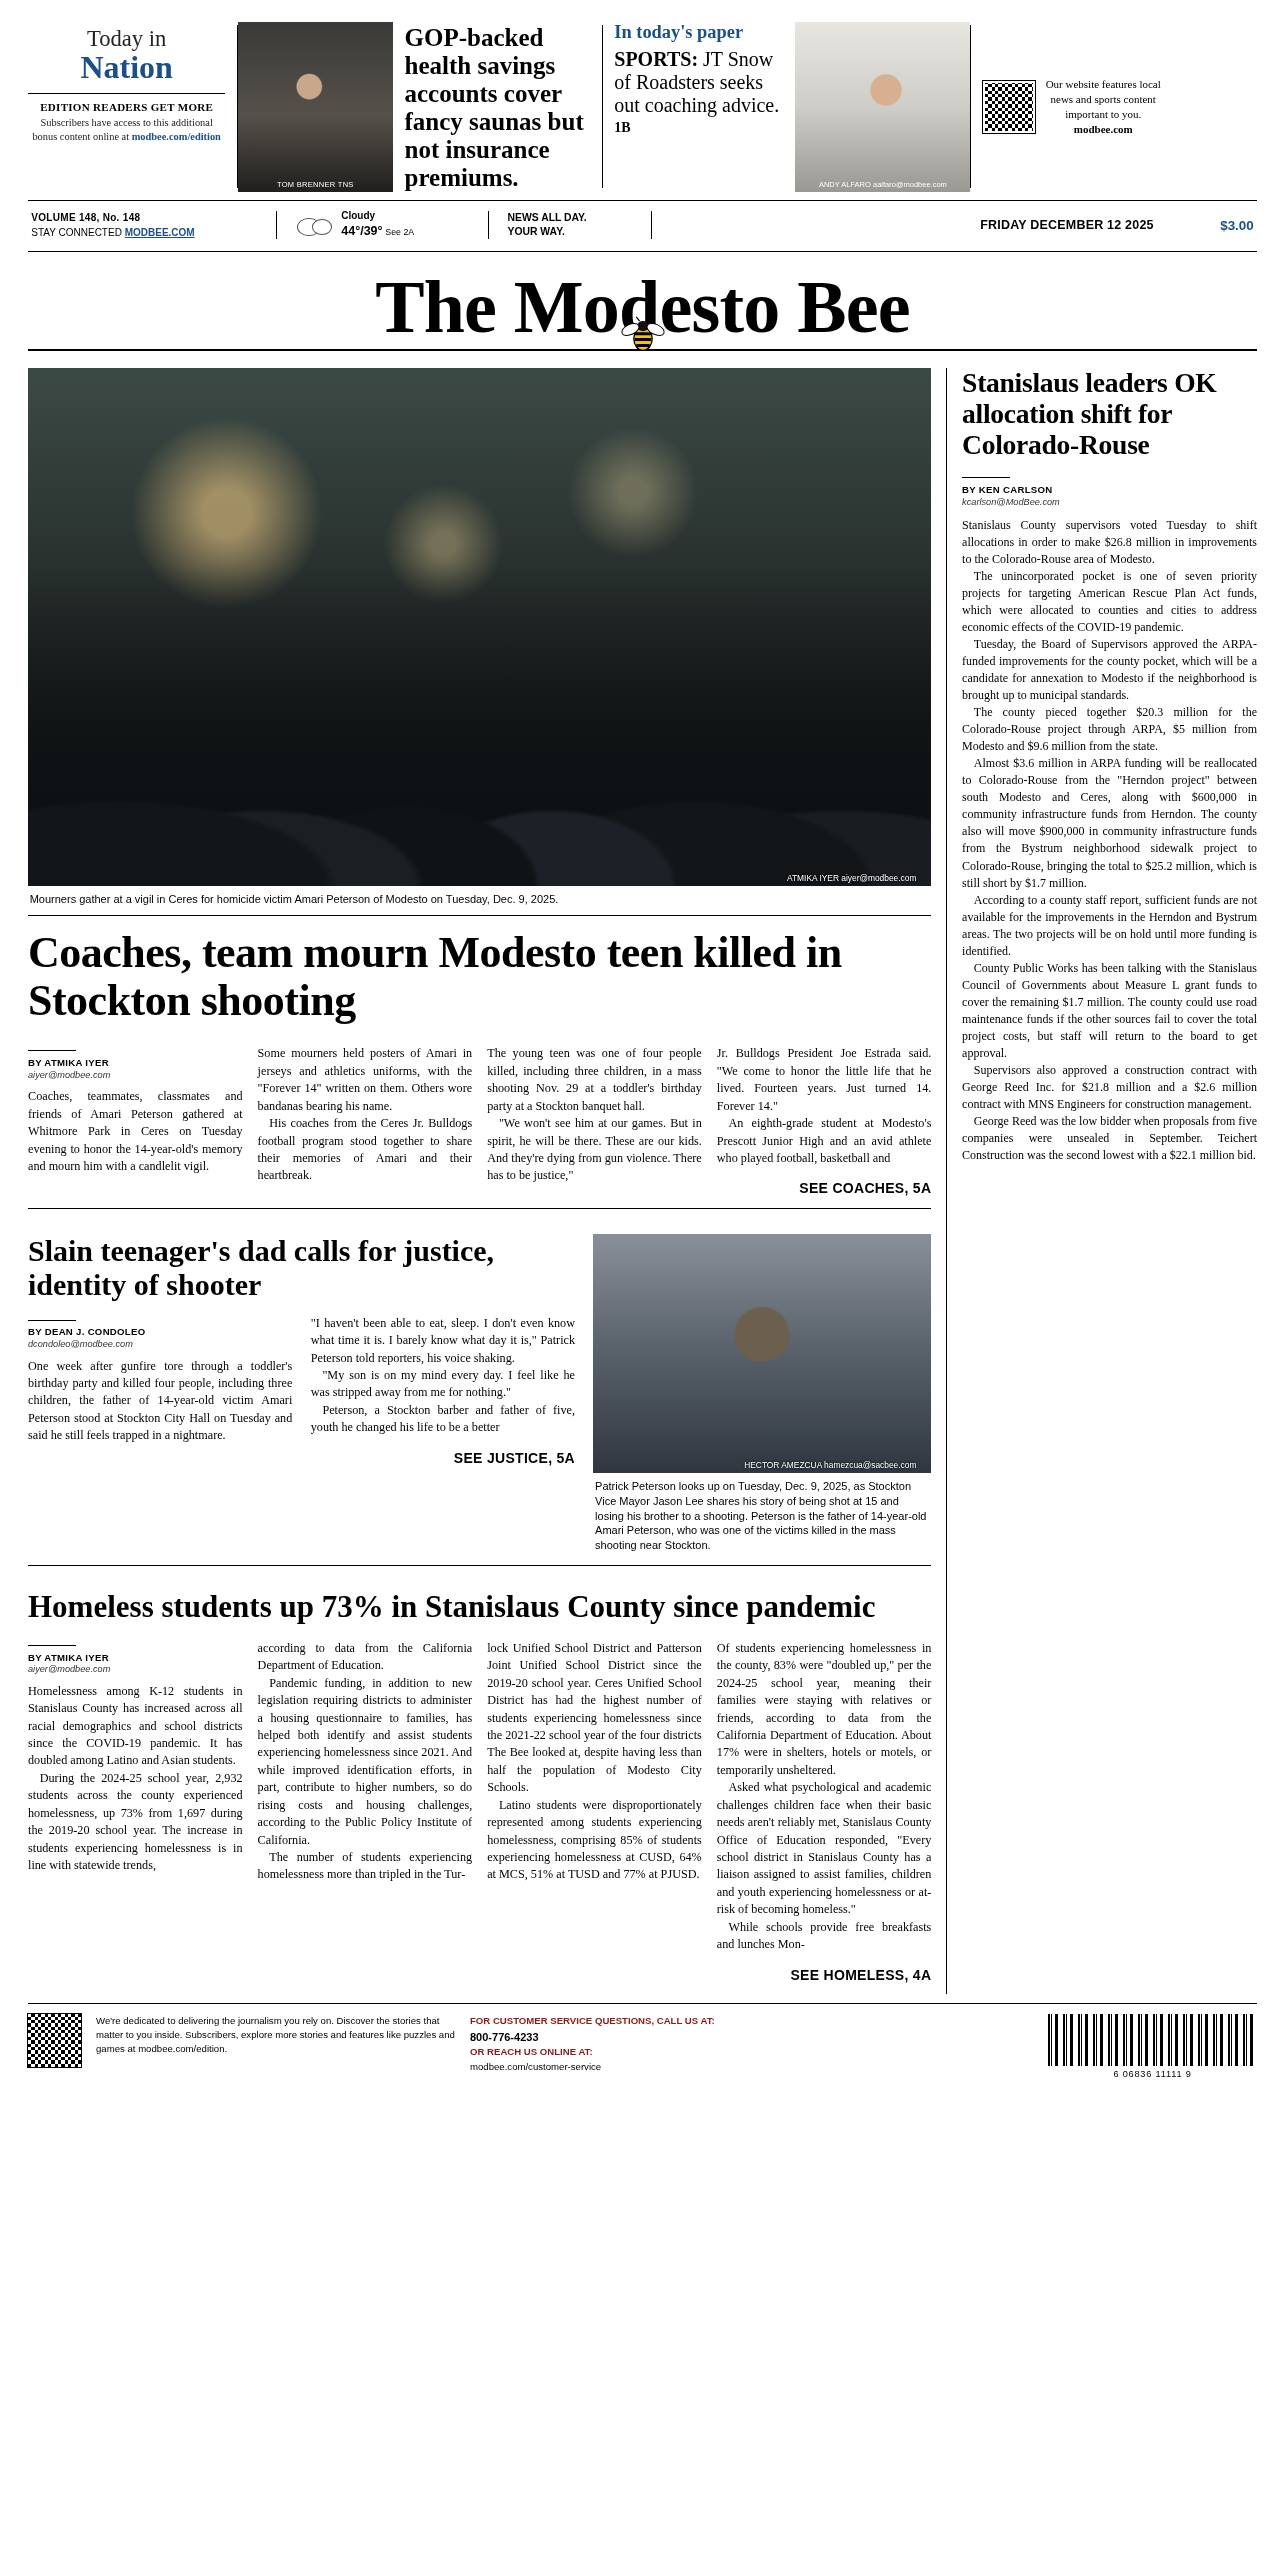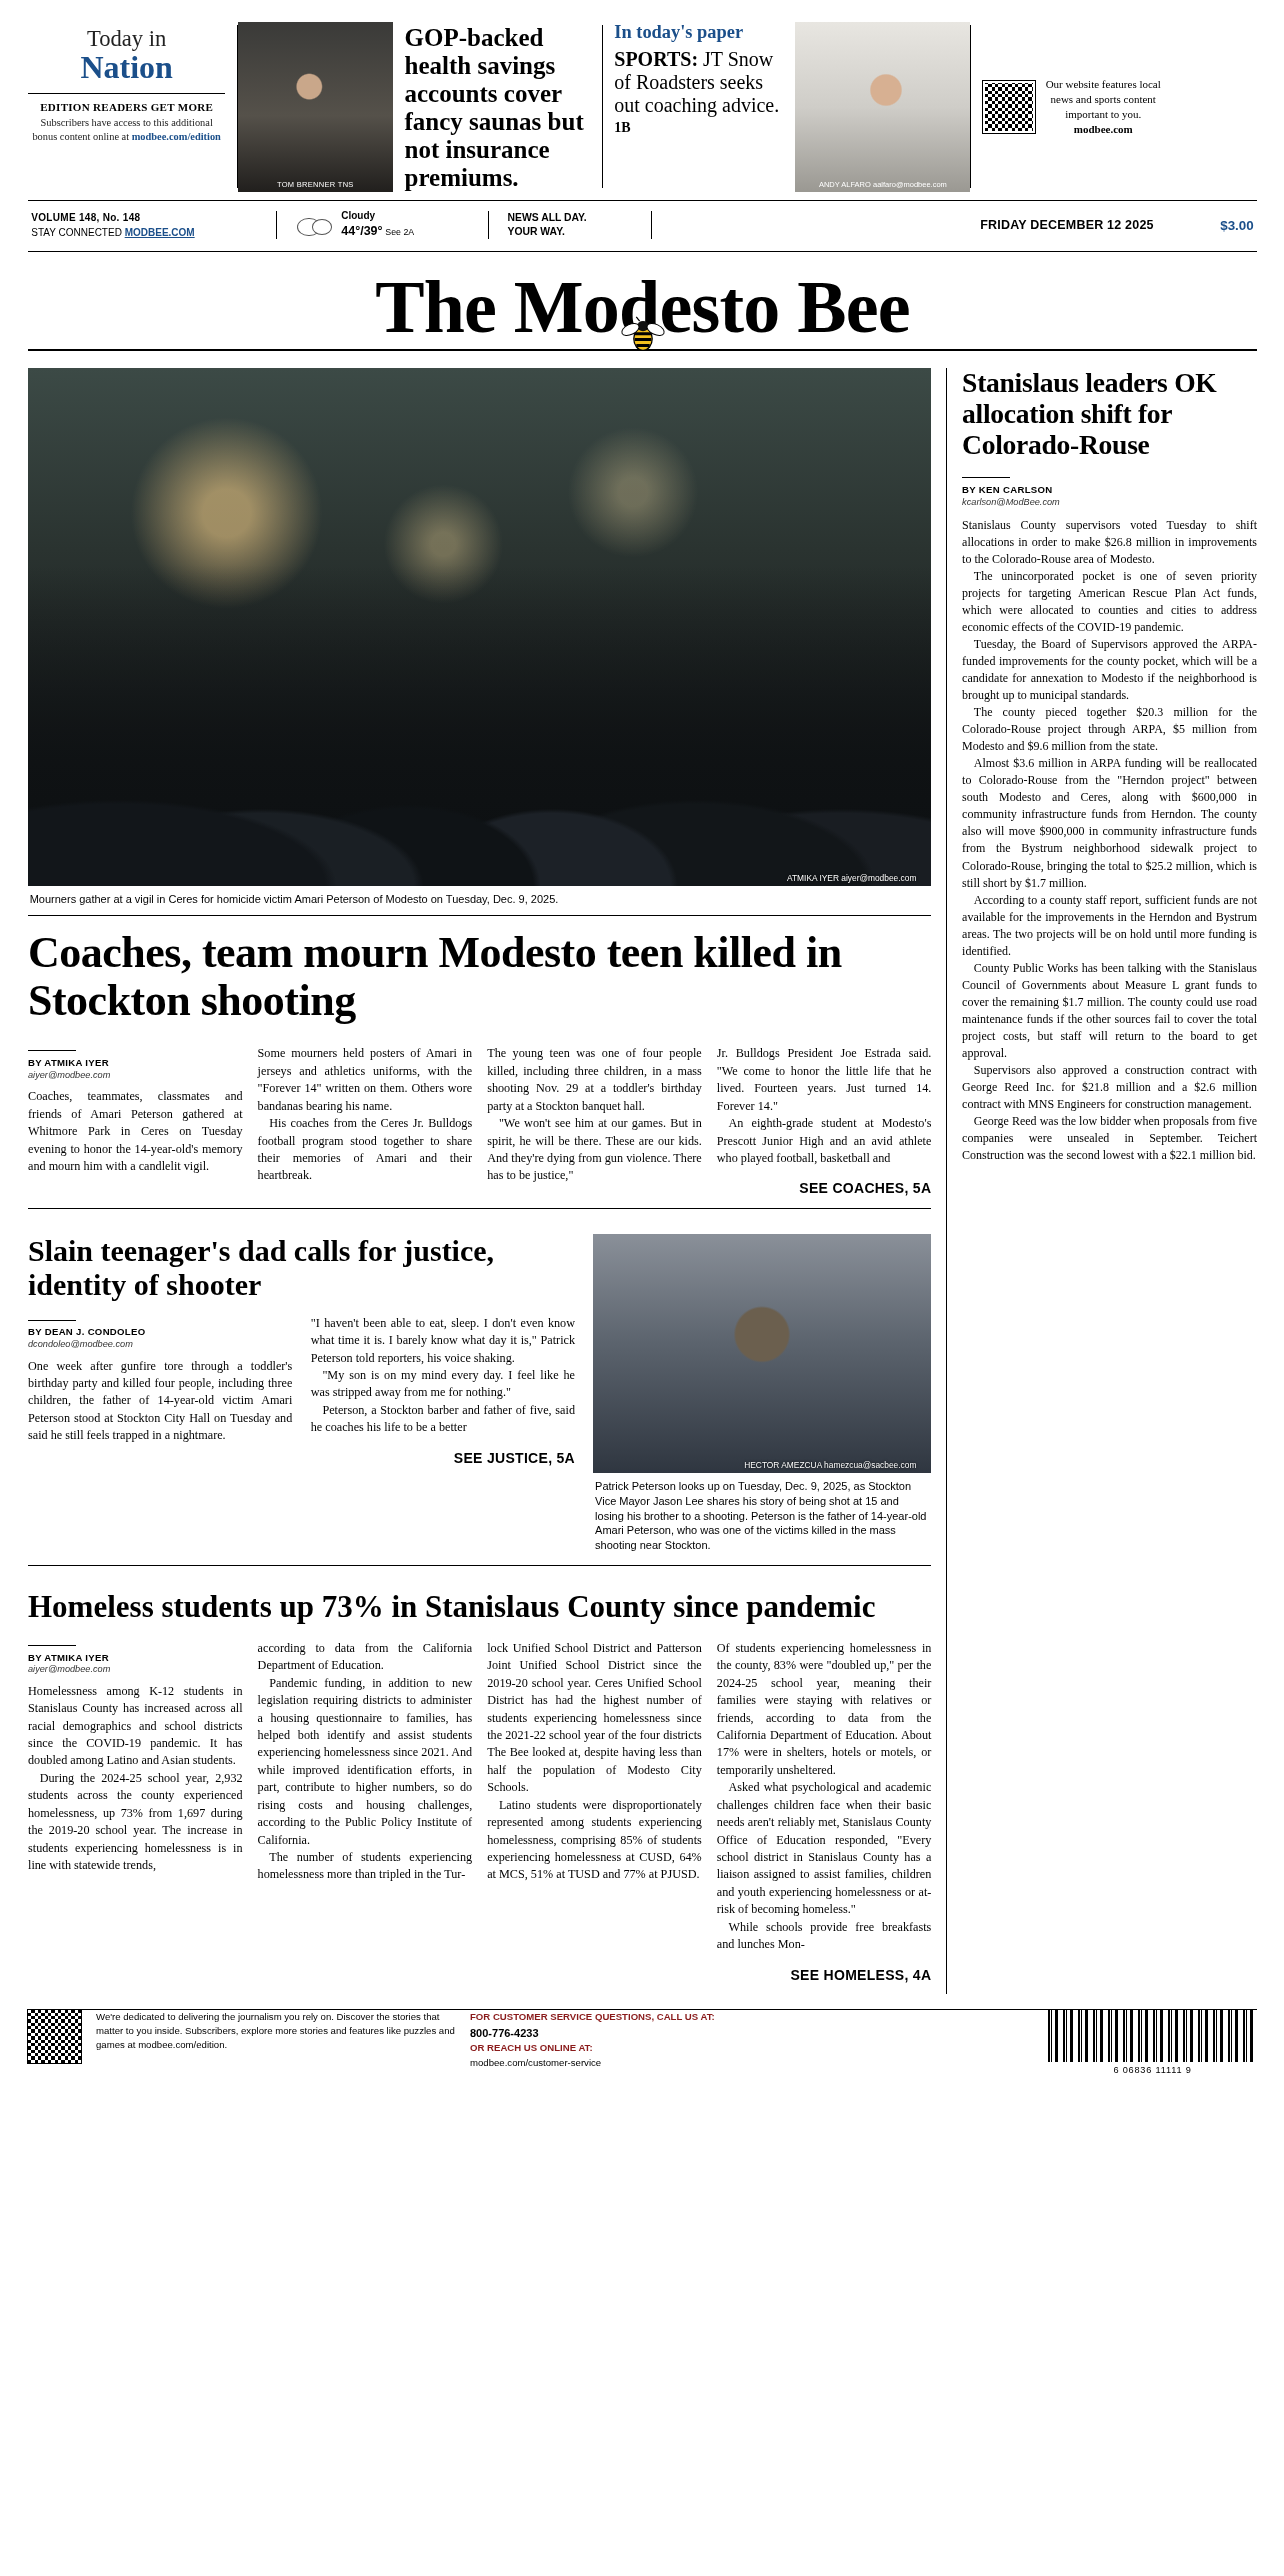--- a/index.html
+++ b/index.html
@@ -317,22 +317,23 @@
     font-size: 12px;
     line-height: 1.42;
     text-align: justify;
     text-indent: 11.7px;
     margin: 0;
   }
   .rc-body p.first { text-indent: 0; }
 
   
   .footer {
-    margin-top: 15px;
+    margin-top: 9px;
     border-top: 1.7px solid #000;
+    padding-top: 10px;
     display: flex;
     align-items: flex-start;
     gap: 15px;
     font-family: "Liberation Sans", sans-serif;
   }
   .footer .qr2 {
     width: 53px; height: 53px;
     background:
       repeating-linear-gradient(0deg, #000 0 3.3px, #fff 3.3px 6.7px),
       repeating-linear-gradient(90deg, #000 0 3.3px, #fff 3.3px 6.7px);
@@ -534,21 +535,21 @@
                 <div class="byline">BY DEAN J. CONDOLEO</div>
                 <div class="byline-email">dcondoleo@modbee.com</div>
               </div>
               <div class="bodytext" style="padding-top:8.4px">
                 <p class="first">One week after gunfire tore through a toddler's birthday party and killed four people, including three children, the father of 14-year-old victim Amari Peterson stood at Stockton City Hall on Tuesday and said he still feels trapped in a nightmare.</p>
               </div>
             </div>
             <div class="bodytext">
               <p class="first">"I haven't been able to eat, sleep. I don't even know what time it is. I barely know what day it is," Patrick Peterson told reporters, his voice shaking.</p>
               <p>"My son is on my mind every day. I feel like he was stripped away from me for nothing."</p>
-              <p>Peterson, a Stockton barber and father of five, said he coaches his life to be a better</p>
+              <p>Peterson, a Stockton barber and father of five, youth he changed his life to be a better</p>
               <div class="jump">SEE JUSTICE, 5A</div>
             </div>
           </div>
         </div>
         <div class="s2-right">
           <div class="s2-photo">
             <div class="portrait-scene"></div>
             <div class="photo-credit">HECTOR AMEZCUA  hamezcua@sacbee.com</div>
           </div>
           <div class="caption" style="border-bottom:none">Patrick Peterson looks up on Tuesday, Dec. 9, 2025, as Stockton Vice Mayor Jason Lee shares his story of being shot at 15 and losing his brother to a shooting. Peterson is the father of 14-year-old Amari Peterson, who was one of the victims killed in the mass shooting near Stockton.</div>

